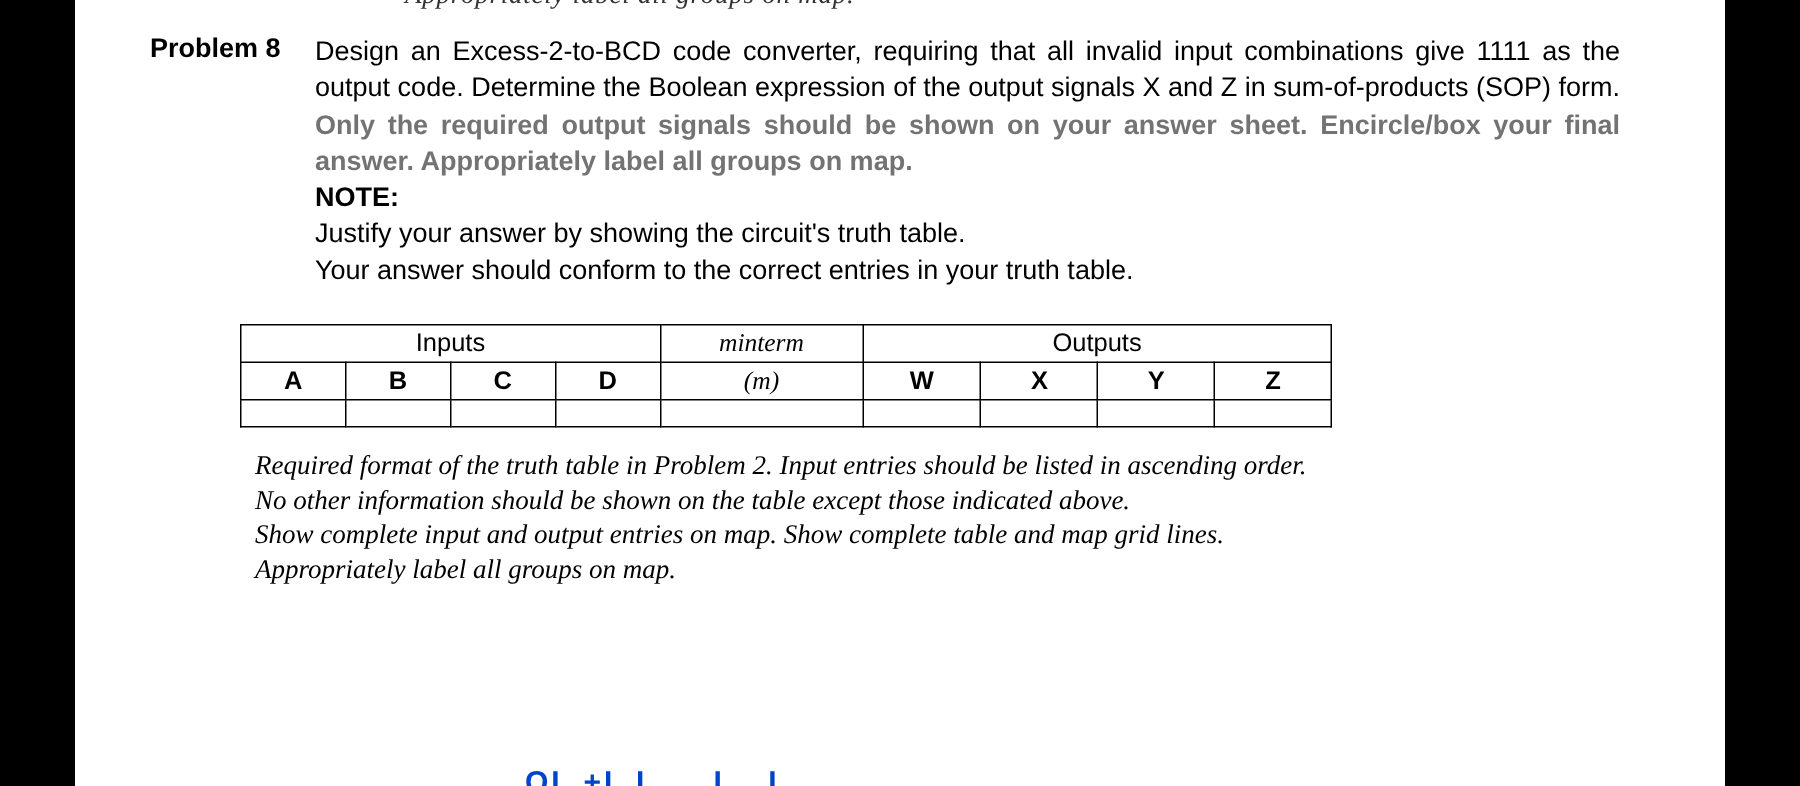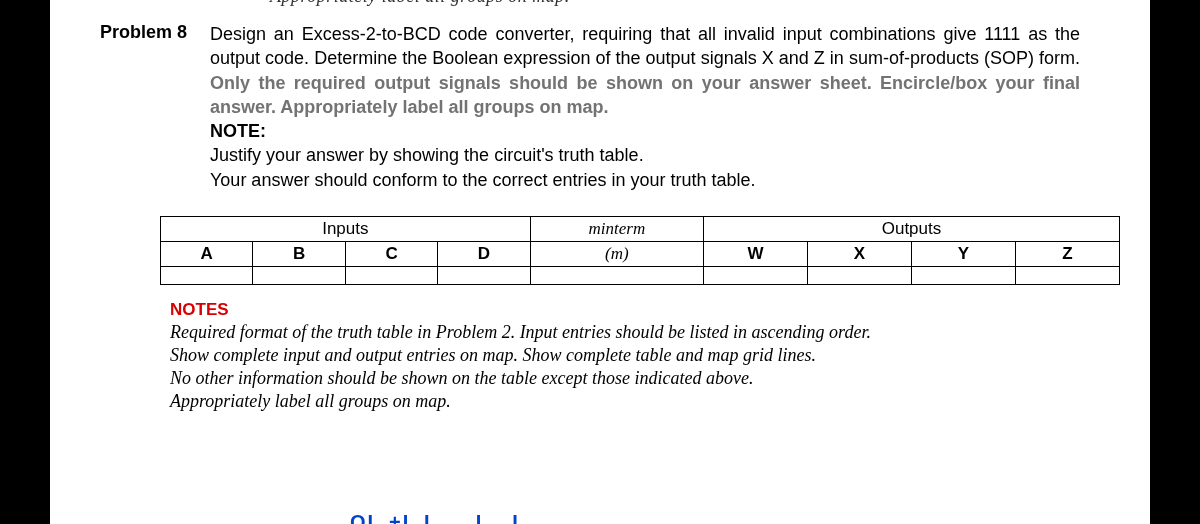--- a/index.html
+++ b/index.html
@@ -44,21 +44,21 @@
   .problem-text {
     flex: 1;
     line-height: 1.35;
     text-align: justify;
     padding-right: 30px;
   }
   .red { color: #737373; }
   .bold { font-weight: bold; }
   table {
     border-collapse: collapse;
-    width: 960px;
+    width: 728px;
     margin: 24px 0 0 70px;
     font-family: "Trebuchet MS", sans-serif;
     font-size: 17px;
   }
   td, th {
     border: 1px solid #000;
     padding: 2px 6px;
     text-align: center;
     vertical-align: middle;
     height: 24px;
@@ -135,24 +135,23 @@
           <td></td>
           <td></td>
           <td></td>
           <td></td>
           <td></td>
     </tr>
   </tbody>
     </table>
 
   <div class="notes-block">
-    <div class="notes-title">NOTES</div>
     <div class="notes-body">
       <div>Required format of the truth table in Problem 2. Input entries should be listed in ascending order.</div>
+      <div>No other information should be shown on the table except those indicated above.</div>
       <div>Show complete input and output entries on map. Show complete table and map grid lines.</div>
-      <div>No other information should be shown on the table except those indicated above.</div>
       <div>Appropriately label all groups on map.</div>
     </div>
   </div>
 
   <div class="cutoff-bottom">OL     +L       L     .    . L      .    L</div>
 
 </div>
 
 </body></html>

